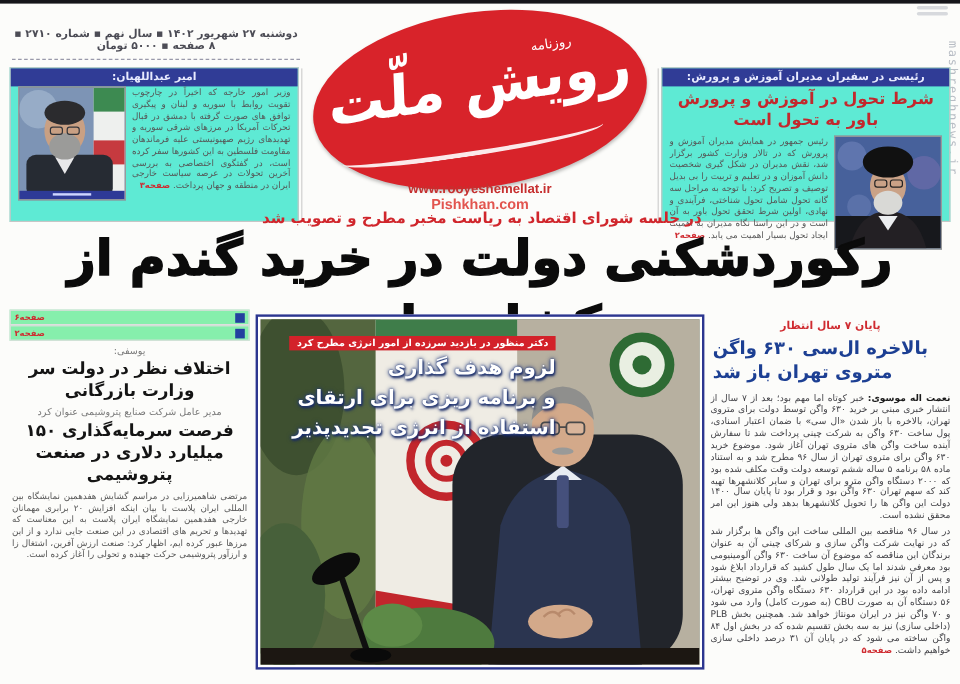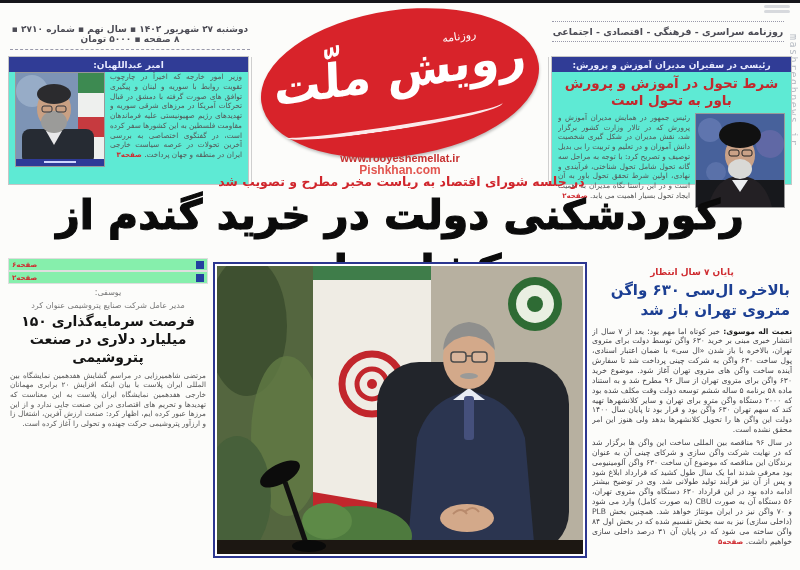--- a/index.html
+++ b/index.html
@@ -61,21 +61,21 @@
   .sq{width:8px;height:8px;background:#23409f;}
   .story{text-align:center;}
   .skicker{font-size:8px;color:#777;margin-top:4px;}
   .story h3{font-size:14px;font-weight:bold;color:#141414;line-height:1.3;margin:2px 4px 4px;}
   .sbody{font-size:7.3px;line-height:1.33;color:#555;text-align:justify;margin:1px 2px 4px;height:84px;overflow:hidden;}
   .sbody p{margin:0 0 2px;}
 
   
   .col-right{position:absolute;right:8px;top:267px;width:200px;}
   .metro-kicker{text-align:center;color:#cf2b30;font-size:9px;font-weight:bold;}
-  .metro-head{text-align:right;color:#1c3f93;font-size:15px;line-height:1.35;margin:3px 2px 6px;font-weight:bold;}
+  .metro-head{text-align:left;color:#1c3f93;font-size:15px;line-height:1.35;margin:3px 2px 6px;font-weight:bold;}
   .metro-body{font-size:7.6px;line-height:1.3;color:#3f3f44;text-align:justify;height:245px;overflow:hidden;}
   .metro-body p{margin:0 0 3px;}
   .byline{font-weight:bold;color:#1a1a1a;}
 
   
   .center-box{position:absolute;left:213px;top:262px;width:374px;height:296px;border:2px solid #2c3690;
     background:#fff;padding:2px;box-sizing:border-box;}
   .scene{position:relative;width:100%;height:100%;overflow:hidden;background:#8b9283;}
   .scene>svg{position:absolute;inset:0;}
   .overlay{position:absolute;top:7px;left:18px;width:228px;text-align:right;}
@@ -84,21 +84,20 @@
   .ov-line{font-size:16.5px;font-weight:bold;color:#fff;line-height:1.5;
     text-shadow:0 0 2px #223a7d,0 0 4px #223a7d,1px 1px 2px #16255c;}
 </style>
 </head>
 <body>
 
 <div class="page">
   <div class="topline"></div>
 
   <div class="header-date">دوشنبه ۲۷ شهریور ۱۴۰۲ ▪ سال نهم ▪ شماره ۲۷۱۰ ▪ ۸ صفحه ▪ ۵۰۰۰ تومان</div>
-  <div class="header-tagline">روزنامه سراسری - فرهنگی - اقتصادی - اجتماعی</div>
   <div class="side-watermark">mashreghnews.ir</div>
   <div class="corner-mark">
       <span></span>
       <span></span>
     </div>
 
   <div class="logo-wrap">
     <div class="logo-ellipse"></div>
     <div class="logo-small">روزنامه</div>
     <div class="logo-title">رویش ملّت</div>
@@ -172,20 +171,21 @@
     <div class="pagebar">
       <span class="pref">صفحه۶</span>
       <span class="sq"></span>
     </div>
     <div class="pagebar">
       <span class="pref">صفحه۲</span>
       <span class="sq"></span>
     </div>
     <div class="story">
       <div class="skicker">یوسفی:</div>
+      <h3>اختلاف نظر در دولت سر وزارت بازرگانی</h3>
     </div>
     <div class="story">
       <div class="skicker">مدیر عامل شرکت صنایع پتروشیمی عنوان کرد</div>
       <h3>فرصت سرمایه‌گذاری ۱۵۰ میلیارد دلاری در صنعت پتروشیمی</h3>
       <div class="sbody">
         <p>مرتضی شاهمیرزایی در مراسم گشایش هفدهمین نمایشگاه بین المللی ایران پلاست با بیان اینکه افزایش ۲۰ برابری مهمانان خارجی هفدهمین نمایشگاه ایران پلاست به این معناست که تهدیدها و تحریم های اقتصادی در این صنعت جایی ندارد و از این مرزها عبور کرده ایم، اظهار کرد: صنعت ارزش آفرین، اشتغال زا و ارزآور پتروشیمی حرکت جهنده و تحولی را آغاز کرده است.</p>
       </div>
     </div>
 
   </div>
@@ -220,20 +220,26 @@
         <ellipse cx="252" cy="110" rx="9" ry="3" fill="#9a9a98"></ellipse>
         <ellipse cx="250" cy="252" rx="27" ry="14" fill="#d3a98a"></ellipse>
         <path d="M236,248 q8,-8 14,0 M248,246 q8,-8 14,0" stroke="#b88a6c" stroke-width="2" fill="none"></path>
         <ellipse cx="140" cy="270" rx="55" ry="30" fill="#4e7a3e"></ellipse>
         <ellipse cx="110" cy="255" rx="25" ry="18" fill="#5d8a47"></ellipse>
         <rect x="0" y="274" width="366" height="14" fill="#1c1712"></rect>
         <line x1="90" y1="280" x2="68" y2="216" stroke="#101010" stroke-width="5"></line>
         <ellipse cx="63" cy="208" rx="22" ry="10" fill="#0c0c0c" transform="rotate(-28 63 208)"></ellipse>
         <ellipse cx="92" cy="280" rx="17" ry="6" fill="#0a0a0a"></ellipse>
       </svg>
+      <div class="overlay">
+        <span class="ov-kicker">دکتر منظور در بازدید سرزده از امور انرژی مطرح کرد</span>
+        <div class="ov-line">لزوم هدف گذاری</div>
+        <div class="ov-line">و برنامه ریزی برای ارتقای</div>
+        <div class="ov-line">استفاده از انرژی تجدیدپذیر</div>
+      </div>
     </div>
   </div>
 
   <div class="col-right">
     <div class="metro-kicker">پایان ۷ سال انتظار</div>
     <h3 class="metro-head">بالاخره ال‌سی ۶۳۰ واگن متروی تهران باز شد</h3>
     <div class="metro-body">
       <p><span class="byline">نعمت اله موسوی:</span>
          <span>خبر کوتاه اما مهم بود؛ بعد از ۷ سال از انتشار خبری مبنی بر خرید ۶۳۰ واگن توسط دولت برای متروی تهران، بالاخره با باز شدن «ال سی» با ضمان اعتبار اسنادی، پول ساخت ۶۳۰ واگن به شرکت چینی پرداخت شد تا سفارش آینده ساخت واگن های متروی تهران آغاز شود. موضوع خرید ۶۳۰ واگن برای متروی تهران از سال ۹۶ مطرح شد و به استناد ماده ۵۸ برنامه ۵ ساله ششم توسعه دولت وقت مکلف شده بود که ۲۰۰۰ دستگاه واگن مترو برای تهران و سایر کلانشهرها تهیه کند که سهم تهران ۶۳۰ واگن بود و قرار بود تا پایان سال ۱۴۰۰ دولت این واگن ها را تحویل کلانشهرها بدهد ولی هنوز این امر محقق نشده است.</span></p>
       <p><span>در سال ۹۶ مناقصه بین المللی ساخت این واگن ها برگزار شد که در نهایت شرکت واگن سازی و شرکای چینی آن به عنوان برندگان این مناقصه که موضوع آن ساخت ۶۳۰ واگن آلومینیومی بود معرفی شدند اما یک سال طول کشید که قرارداد ابلاغ شود و پس از آن نیز فرآیند تولید طولانی شد. وی در توضیح بیشتر ادامه داده بود در این قرارداد ۶۳۰ دستگاه واگن متروی تهران، ۵۶ دستگاه آن به صورت CBU (به صورت کامل) وارد می شود و ۷۰ واگن نیز در ایران مونتاژ خواهد شد. همچنین بخش PLB (داخلی سازی) نیز به سه بخش تقسیم شده که در بخش اول ۸۴ واگن ساخته می شود که در پایان آن ۳۱ درصد داخلی سازی خواهیم داشت.</span>

